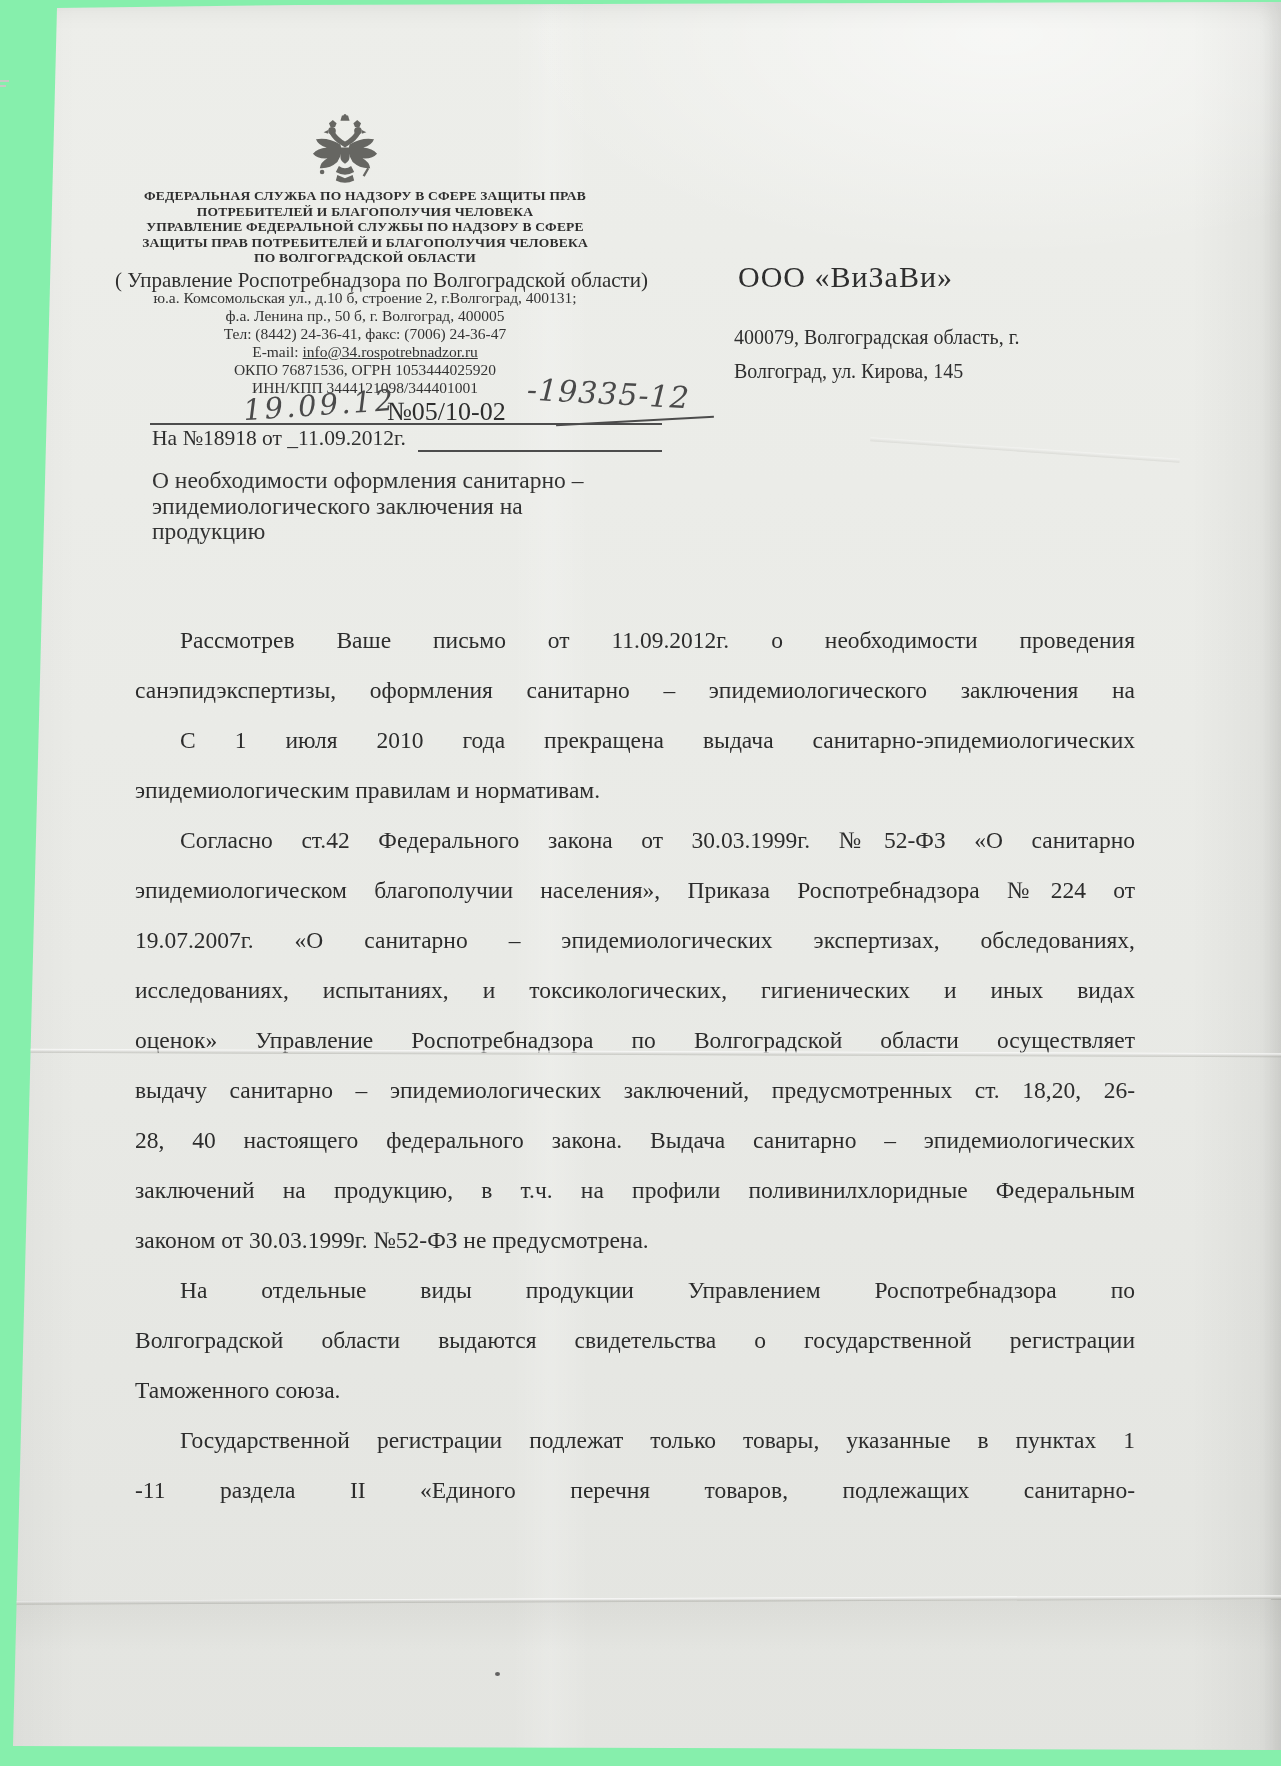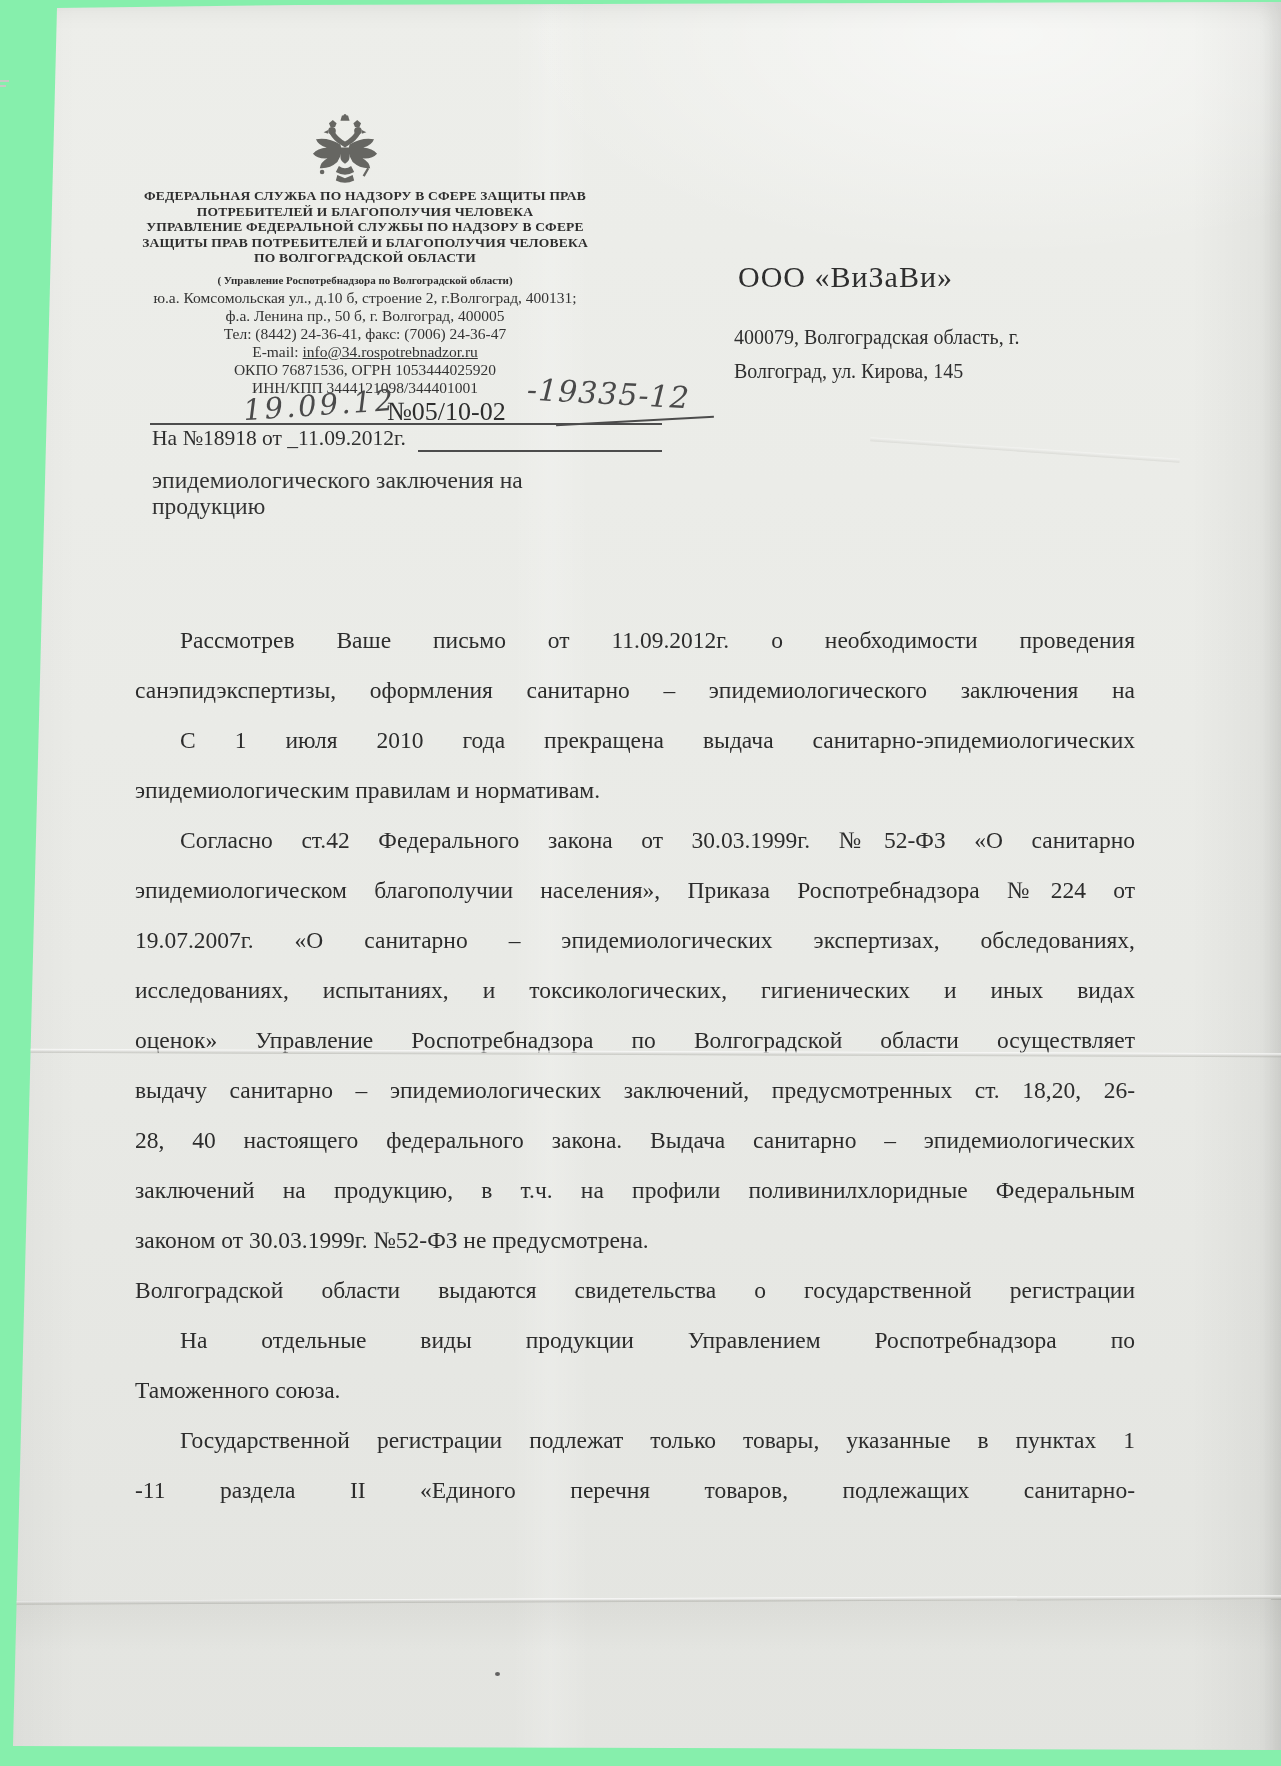--- a/index.html
+++ b/index.html
@@ -9,21 +9,21 @@
     background:
       radial-gradient(ellipse 700px 320px at 78% 2%, rgba(255,255,255,.55), transparent 70%),
       linear-gradient(90deg, rgba(0,0,0,.035), rgba(0,0,0,0) 6%, rgba(0,0,0,0) 40%, rgba(255,255,255,.18) 43%, rgba(0,0,0,0) 46%, rgba(0,0,0,0) 93%, rgba(0,0,0,.05)),
       linear-gradient(180deg,#edeeea 0%, #e9eae6 55%, #e3e4e0 100%);
     clip-path: polygon(57px 8px, 300px 5px, 1281px 2px, 1281px 1750px, 13px 1746px);
     box-shadow: inset -10px 0 16px rgba(0,0,0,.05), inset 0 12px 22px rgba(0,0,0,.05);}
   
   .emblem{position:absolute;left:306px;top:114px;width:78px;height:84px;opacity:.85;}
   .letterhead{position:absolute;left:115px;top:188px;width:500px;text-align:center;color:#2e2e2e;}
   .org-line{font-weight:bold;font-size:13.5px;line-height:15.6px;letter-spacing:.2px;white-space:nowrap;}
-  .org-short{font-weight:bold;font-size:11px;line-height:18px;margin-top:5px;white-space:nowrap;}
+  .org-short{font-weight:normal;font-size:21px;line-height:18px;margin-top:5px;white-space:nowrap;}
   .addr-line{font-size:15.5px;line-height:18px;white-space:nowrap;color:#333;}
   .email-u{text-decoration:underline;}
   
   .recipient-name{position:absolute;left:738px;top:260px;font-size:30px;color:#2e2e2e;letter-spacing:1px;}
   .recipient-addr{position:absolute;left:734px;top:320px;font-size:20px;line-height:34px;color:#2e2e2e;width:430px;}
   
   .hw{font-family:"DejaVu Serif", serif;font-style:italic;color:#4a4a4a;}
   .hw-date{position:absolute;left:243px;top:388px;font-size:29px;letter-spacing:3px;transform:rotate(-4deg);}
   .ref-number{position:absolute;left:387px;top:397px;font-size:26px;color:#2e2e2e;}
   .hw-num{position:absolute;left:527px;top:376px;font-size:30px;letter-spacing:1px;transform:rotate(3deg);}
@@ -101,40 +101,41 @@
 
     <div class="hw hw-date">19.09.12</div>
     <div class="ref-number">№05/10-02</div>
     <div class="hw hw-num">-19335-12</div>
     <div class="uline u1"></div>
     <div class="uline u2"></div>
     <div class="reply-line">На №18918 от _11.09.2012г.</div>
     <div class="uline u3"></div>
 
     <div class="subject">
+      <div>О необходимости оформления санитарно –</div>
       <div>эпидемиологического заключения  на</div>
       <div>продукцию</div>
     </div>
 
     <div class="body-text">
       <div class="bline ind">Рассмотрев Ваше письмо от 11.09.2012г. о необходимости проведения</div>
       <div class="bline">санэпидэкспертизы, оформления санитарно – эпидемиологического заключения на</div>
       <div class="bline ind">С 1 июля 2010 года прекращена выдача санитарно-эпидемиологических</div>
       <div class="bline last">эпидемиологическим правилам и нормативам.</div>
       <div class="bline ind">Согласно ст.42 Федерального закона от 30.03.1999г. №52-ФЗ «О санитарно</div>
       <div class="bline">эпидемиологическом благополучии населения», Приказа Роспотребнадзора №224 от</div>
       <div class="bline">19.07.2007г. «О санитарно – эпидемиологических экспертизах, обследованиях,</div>
       <div class="bline">исследованиях, испытаниях, и токсикологических, гигиенических и иных видах</div>
       <div class="bline">оценок» Управление Роспотребнадзора по Волгоградской области осуществляет</div>
       <div class="bline">выдачу санитарно – эпидемиологических заключений, предусмотренных ст. 18,20, 26-</div>
       <div class="bline">28, 40 настоящего федерального закона. Выдача санитарно – эпидемиологических</div>
       <div class="bline">заключений на продукцию, в т.ч. на профили поливинилхлоридные Федеральным</div>
       <div class="bline last">законом от 30.03.1999г. №52-ФЗ не предусмотрена.</div>
+      <div class="bline ind">На отдельные виды продукции Управлением Роспотребнадзора по</div>
       <div class="bline">Волгоградской области выдаются свидетельства о государственной регистрации</div>
-      <div class="bline ind">На отдельные виды продукции Управлением Роспотребнадзора по</div>
       <div class="bline last">Таможенного союза.</div>
       <div class="bline ind">Государственной регистрации подлежат только товары, указанные в пунктах 1</div>
       <div class="bline">-11 раздела II «Единого перечня товаров, подлежащих санитарно-</div>
     </div>
 
     <div class="crease c3"></div>
     <div class="crease c1"></div>
     <div class="crease c2"></div>
     <div class="below-fold"></div>
     <div class="speck"></div>

